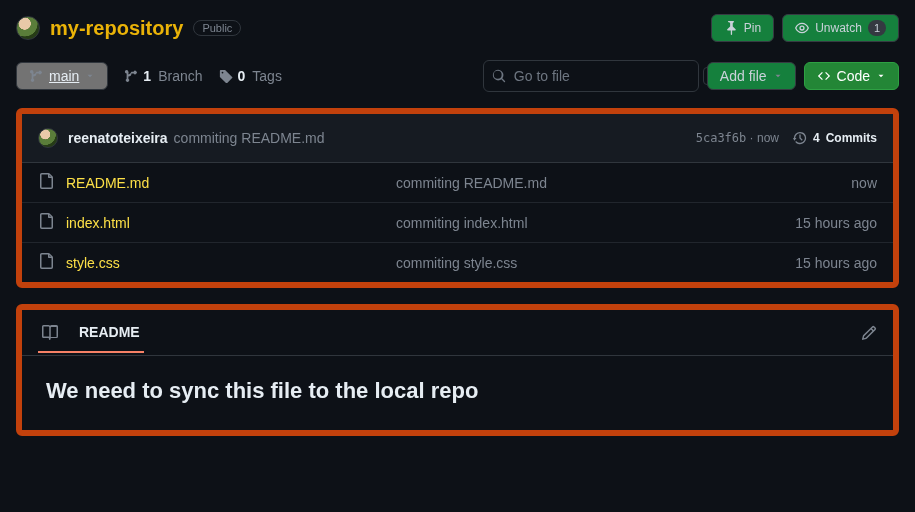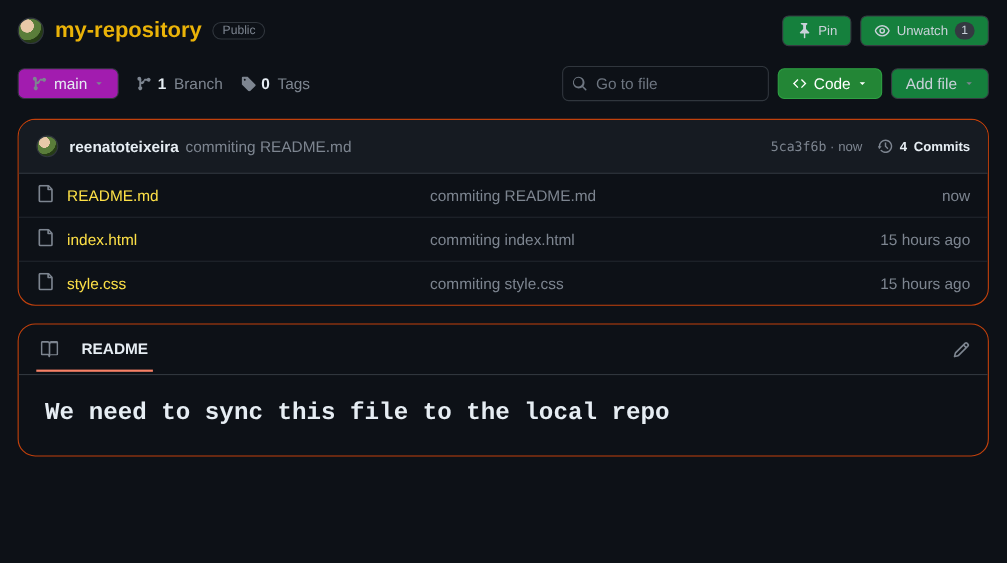--- a/index.html
+++ b/index.html
@@ -68,34 +68,35 @@
     display: flex;
     align-items: center;
     gap: 16px;
     padding: 0 16px;
     margin-bottom: 16px;
   }
   .toolbar-left { display: flex; align-items: center; gap: 16px; }
   .toolbar-right { display: flex; align-items: center; gap: 8px; margin-left: auto;}
   .branch-btn {
     display: inline-flex; align-items: center; gap: 6px;
-    background: #a21caf; border: 1px solid #30363d;
+    background: #737373; border: 1px solid #30363d;
     padding: 5px 12px; border-radius: 6px; font-size: 14px;
     cursor: pointer;
+    text-decoration: underline;
   }
   .muted-link {
     display: inline-flex; align-items: center; gap: 5px;
     color: #7d8590; font-size: 14px; cursor: pointer;
   }
   .muted-link b { color: #e6edf3; margin-right: 2px; }
   .search-wrap {
     display: flex; align-items: center;
     background: #0d1117; border: 1px solid #30363d;
     border-radius: 6px; padding: 0 8px;
-    width: 188px; height: 32px;
+    width: 216px; height: 32px;
     color: #6e7681;
   }
   .search-wrap svg { flex: 0 0 auto; }
   .search-input {
     flex: 1; background: transparent; border: 0;
     outline: none; color: #e6edf3; font-size: 14px;
     padding: 0 8px;
   }
   .search-input::placeholder { color: #6e7681; }
   .kbd {
@@ -107,22 +108,22 @@
     background: #238636;
     border-color: #2ea043;
     color: #fff;
     font-size: 14px;
     font-weight: 500;
   }
   .addfile-btn { font-size: 14px; }
   
   .box {
     margin: 0 16px 16px 16px;
-    border: 1px solid #c2410c;
-    border-radius: 16px;
+    border: 6px solid #c2410c;
+    border-radius: 6px;
     overflow: hidden;
   }
   .commit-row {
     display: flex; align-items: center;
     padding: 14px 16px;
     background: #161b22;
     border-bottom: 1px solid #30363d;
   }
   .commit-row .avatar { width: 20px; height: 20px; }
   .commit-author { font-weight: 600; margin: 0 6px 0 10px; color:#e6edf3; cursor:pointer;}
@@ -149,21 +150,21 @@
     border-bottom: 1px solid #30363d;
     height: 46px;
   }
   .readme-tab {
     display:inline-flex; align-items:center; gap:21px;
     padding: 12px 4px 11px 4px;
     border-bottom: 2px solid #f78166;
     font-weight:600; font-size:14px;
   }
   .icon-muted { color:#7d8590; }
-  .readme-body { padding: 22px 24px 26px 24px; font-family: Liberation Mono, monospace; }
+  .readme-body { padding: 22px 24px 26px 24px; }
   .readme-body h2 { font-size: 22px; font-weight: 600; color:#e6edf3; }
   .icon-btn {
     width: 32px; height: 32px;
     display:inline-flex; align-items:center; justify-content:center;
     border-radius: 6px; cursor:pointer; color:#7d8590;
   }
   svg { fill: currentColor; }
 </style>
 </head>
 <body>
@@ -218,32 +219,32 @@
     </span>
   </div>
   <div class="toolbar-right">
     <div class="search-wrap">
       <svg width="14" height="14" viewBox="0 0 16 16">
           <path d="M10.68 11.74a6 6 0 1 1 1.06-1.06l3.04 3.04a.75.75 0 1 1-1.06 1.06l-3.04-3.04ZM11 6.5a4.5 4.5 0 1 0-9 0 4.5 4.5 0 0 0 9 0Z"></path>
         </svg>
       <input class="search-input" placeholder="Go to file" style="">
       <span class="kbd">t</span>
     </div>
-    <button class="btn code-btn">
-      <svg width="14" height="14" viewBox="0 0 16 16">
-          <path d="M5.7 3.3 1 8l4.7 4.7 1-1L3 8l3.7-3.7-1-1Zm4.6 0-1 1L13 8l-3.7 3.7 1 1L15 8l-4.7-4.7Z"></path>
-        </svg>
-      <span>Code</span>
-      <svg width="10" height="10" viewBox="0 0 16 16">
-          <path d="M4 6l4 4 4-4H4z"></path>
-        </svg>
-    </button>
     <button class="btn addfile-btn">
       <span>Add file</span>
       <svg width="10" height="10" viewBox="0 0 16 16" class="icon-muted">
+          <path d="M4 6l4 4 4-4H4z"></path>
+        </svg>
+    </button>
+    <button class="btn code-btn">
+      <svg width="14" height="14" viewBox="0 0 16 16">
+          <path d="M5.7 3.3 1 8l4.7 4.7 1-1L3 8l3.7-3.7-1-1Zm4.6 0-1 1L13 8l-3.7 3.7 1 1L15 8l-4.7-4.7Z"></path>
+        </svg>
+      <span>Code</span>
+      <svg width="10" height="10" viewBox="0 0 16 16">
           <path d="M4 6l4 4 4-4H4z"></path>
         </svg>
     </button>
   </div>
 </div>
 
 <div class="box">
   <div class="commit-row">
     <div class="avatar"></div>
     <span class="commit-author">reenatoteixeira</span>

